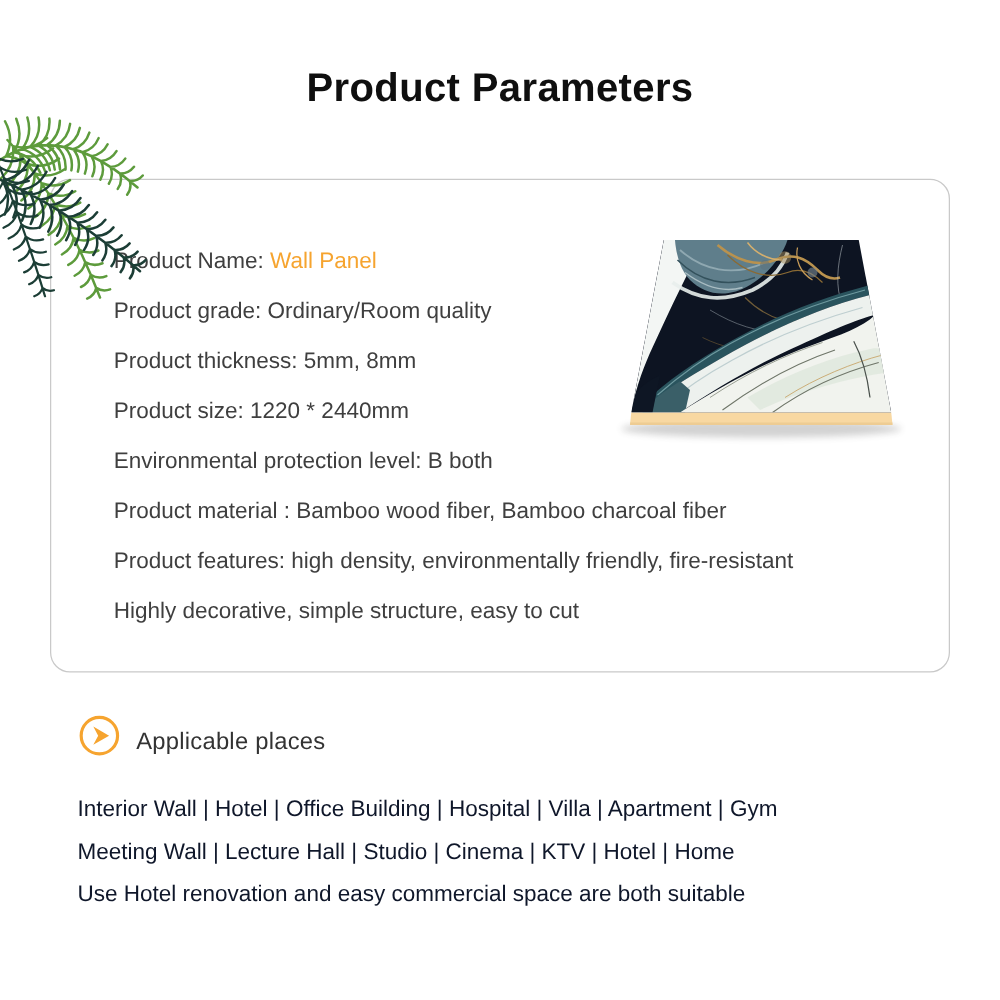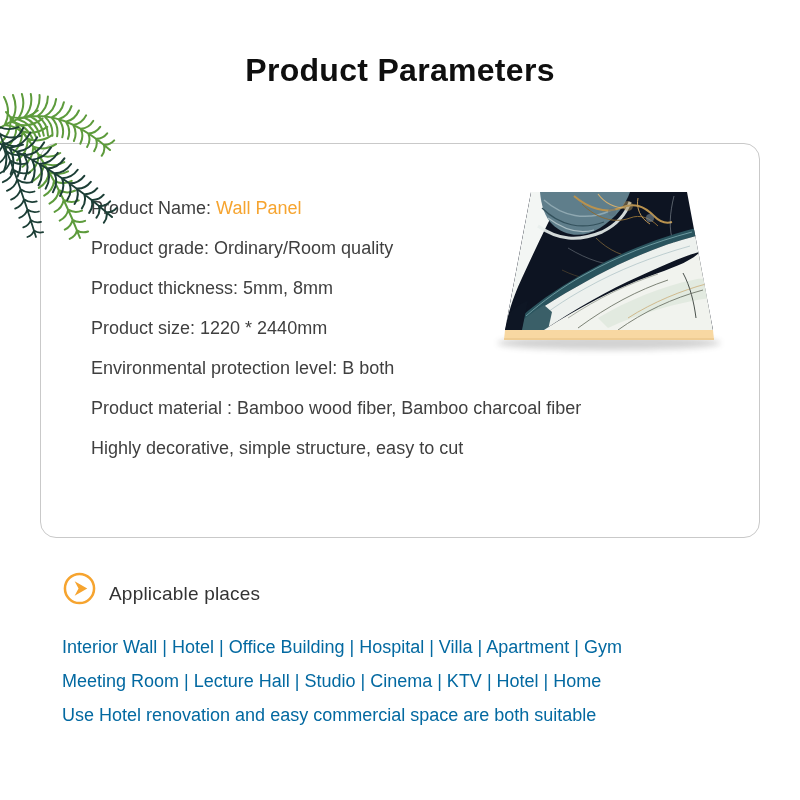--- a/index.html
+++ b/index.html
@@ -19,21 +19,21 @@
 
   .palm { position:absolute; left:0; top:85px; width:130px; height:160px; z-index:3; pointer-events:none; }
 
   .marble { position:absolute; left:478px; top:178px; width:270px; height:190px; z-index:2; }
 
   .applicable-header { position:absolute; left:63px; top:572px; display:flex; align-items:flex-end; }
   .applicable-header .bullet { width:33px; height:33px; display:block; }
   .applicable-header .heading { margin-left:13px; font-size:19px; color:#333333; letter-spacing:0.2px; }
 
   .places { position:absolute; left:62px; top:630px; width:690px; font-size:18px;
-            line-height:34px; color:#0369a1; }
+            line-height:34px; color:#0f172a; }
   .places div { white-space:nowrap; }
 </style>
 </head>
 <body>
 
 <div class="page">
 
   <h1 class="title">Product Parameters</h1>
 
   <svg class="palm" id="palm" viewBox="0 0 130 160">
@@ -44,20 +44,21 @@
     </svg>
 
   <section class="card">
     <div class="specs">
       <div class="spec-row"><span>Product Name:</span><span class="spec-value-orange">Wall Panel</span></div>
       <div class="spec-row">Product grade: Ordinary/Room quality</div>
       <div class="spec-row">Product thickness: 5mm, 8mm</div>
       <div class="spec-row">Product size: 1220 * 2440mm</div>
       <div class="spec-row">Environmental protection level: B both</div>
       <div class="spec-row">Product material : Bamboo wood fiber, Bamboo charcoal fiber</div>
+      <div class="spec-row">Product features: high density, environmentally friendly, fire-resistant</div>
       <div class="spec-row">Highly decorative, simple structure, easy to cut</div>
     </div>
   </section>
 
   <svg class="marble" viewBox="0 0 270 190">
     <defs>
       <clipPath id="faceClip">
           <polygon points="53,14 209,14 235,152 27,152"></polygon>
         </clipPath>
       <filter id="soft" x="-50%" y="-50%" width="200%" height="200%">
@@ -116,17 +117,17 @@
   <div class="applicable-header">
     <svg class="bullet" viewBox="0 0 34 34">
       <circle cx="17" cy="17" r="15" fill="none" stroke="#F6A42F" stroke-width="2.6"></circle>
       <path d="M12,9.5 L25,17 L12,24.5 L16,17 Z" fill="#F6A42F"></path>
     </svg>
     <span class="heading">Applicable places</span>
   </div>
 
   <div class="places">
     <div>Interior Wall | Hotel | Office Building | Hospital | Villa | Apartment | Gym</div>
-    <div>Meeting Room | Lecture Hall | Studio | Cinema | KTV | Hotel | Home</div>
+    <div>Meeting Wall | Lecture Hall | Studio | Cinema | KTV | Hotel | Home</div>
     <div>Use Hotel renovation and easy commercial space are both suitable</div>
   </div>
 
 </div>
 
 </body></html>

